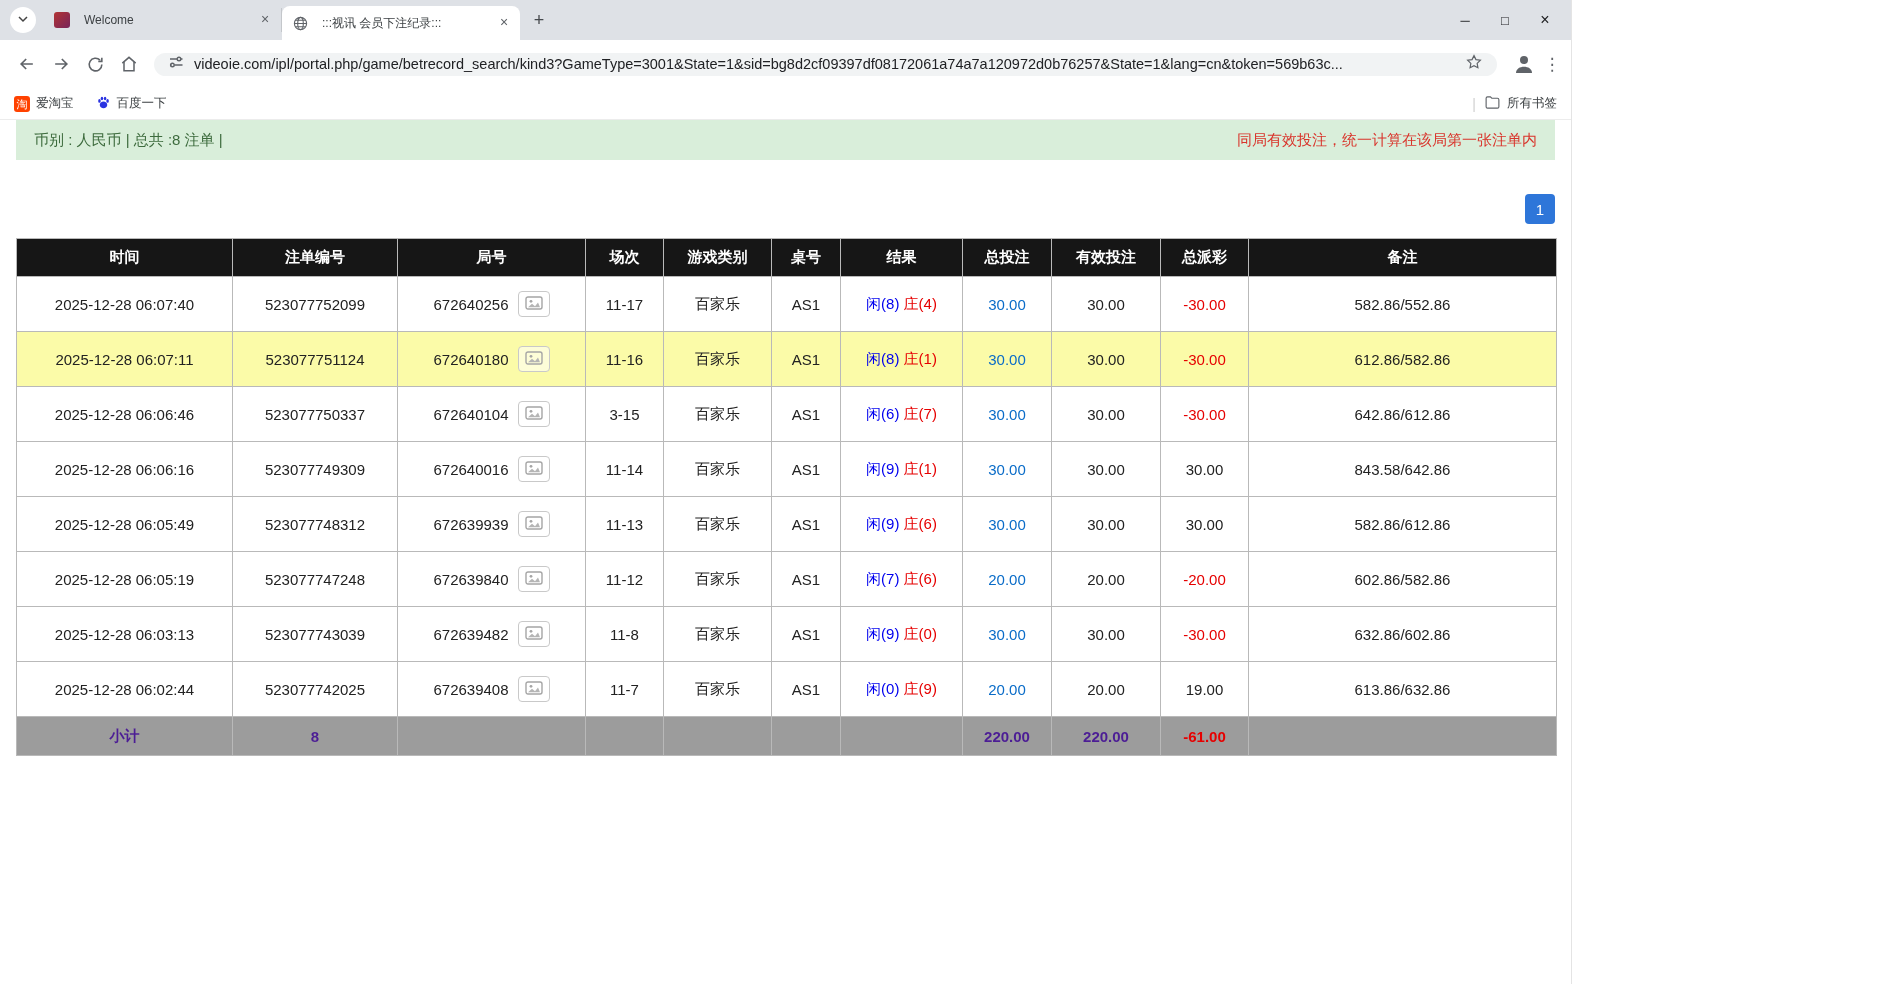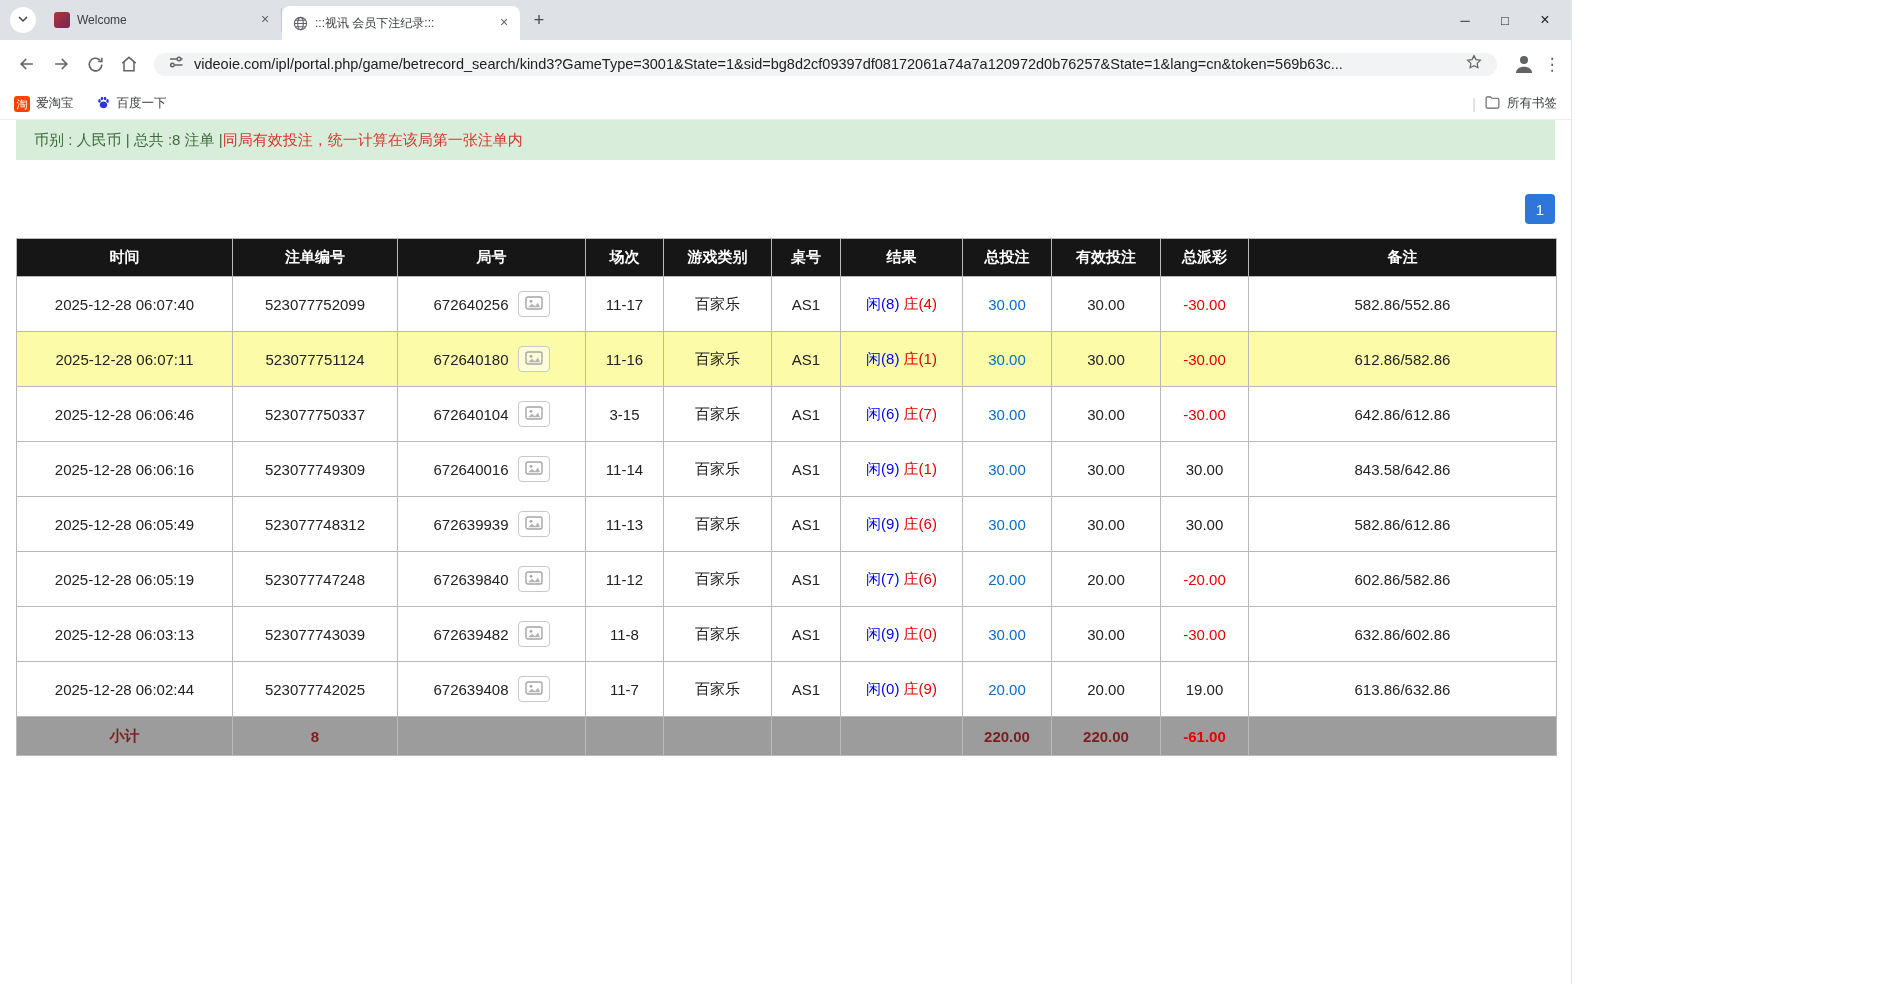--- a/index.html
+++ b/index.html
@@ -7,21 +7,21 @@
     font-family:"Liberation Sans","DejaVu Sans",sans-serif; }
 
   .browser-window { position:absolute; left:0; top:0; width:1572px; height:984px;
     background:#fff; border-right:1px solid #e4e4e4; display:flex; flex-direction:column; }
 
   
   .tab-strip { height:40px; background:#dee1e6; display:flex; align-items:flex-end;
     position:relative; padding-left:6px; flex-shrink:0; }
   .tab-search-btn { align-self:center; width:26px; height:26px; border-radius:50%;
     background:#fff; display:flex; align-items:center; justify-content:center; margin:0 8px 0 4px; }
-  .tab { width:238px; height:34px; display:flex; align-items:center; gap:7px;
+  .tab { width:238px; height:34px; display:flex; align-items:center; gap:14px;
     padding:0 8px 0 10px; border-radius:8px 8px 0 0; font-size:12px; color:#3c4043; }
   .tab.inactive { border-right:1px solid #c4c7cb; border-radius:0; height:24px; align-self:center; border-top:0; }
   .tab.active { background:#fff; }
   .tab-title { flex:1; white-space:nowrap; overflow:hidden; text-overflow:clip; }
   .tab-close { width:16px; height:16px; border-radius:50%; text-align:center;
     line-height:15px; font-size:14px; color:#5f6368; cursor:pointer; }
   .favicon { width:16px; height:16px; display:inline-flex; align-items:center; justify-content:center; flex-shrink:0; }
   .favicon.welcome { background:linear-gradient(135deg,#b23434,#77245a); border-radius:3px; }
   .new-tab-btn { align-self:center; width:26px; height:26px; display:flex; align-items:center;
     justify-content:center; font-size:18px; color:#45494d; margin-left:6px; border-radius:50%; }
@@ -47,38 +47,38 @@
   .bm-ico-taobao { width:16px; height:16px; background:#ff4200; color:#fff; border-radius:3px;
     font-size:11px; line-height:16px; text-align:center; }
   .bookmarks-right { margin-left:auto; display:flex; align-items:center; gap:8px; }
   .bm-divider { color:#d0d0d0; font-size:14px; }
   .all-bookmarks { display:flex; align-items:center; gap:6px; font-size:12.5px; color:#3c4043;
     white-space:nowrap; overflow:hidden; }
 
   
   .page { flex:1; background:#fff; overflow:hidden; }
   .info-bar { margin:0 16px; height:40px; background:#d9eeda; display:flex;
-    align-items:center; justify-content:flex-start; padding:0 18px; font-size:15px; }
+    align-items:center; justify-content:space-between; padding:0 18px; font-size:15px; }
   .info-summary { color:#3d6b3d; }
   .info-notice { color:#d9342b; }
   .pagination { margin:34px 16px 14px; text-align:right; }
   .page-btn { width:30px; height:30px; border:none; border-radius:4px;
     background:var(--pagination-blue,#2e76d9); color:#fff; font-size:15px; cursor:pointer; }
 
   table.bet-table { border-collapse:collapse; margin:0 16px; width:1540px; table-layout:fixed; }
   .bet-table th, .bet-table td { border:1px solid #b9b9b9; text-align:center;
     overflow:hidden; white-space:nowrap; }
   .bet-table th { background:#161616; color:#fff; height:38px; font-size:15px; font-weight:700; }
   .bet-table td { height:55px; font-size:15px; color:#222; background:#fff; }
   tr.hl td { background:var(--highlight-yellow,#fbfba8); }
   td.bet-link { color:var(--accent-blue,#0a6cc8); cursor:pointer; }
   td.neg, .summary-row td.neg { color:var(--negative-red,#e60000); }
   .player { color:var(--player-blue,#0000ee); }
   .banker { color:var(--banker-red,#e60000); }
-  .summary-row td { background:#9c9c9c; color:#7f1d1d; font-weight:700; height:39px; font-size:15px; }
+  .summary-row td { background:#9c9c9c; color:#4c1d95; font-weight:700; height:39px; font-size:15px; }
   .replay-btn { display:inline-flex; align-items:center; justify-content:center;
     width:32px; height:26px; margin-left:9px; vertical-align:middle;
     border:1px solid #c9c9c9; border-radius:4px; background:rgba(255,255,255,0.55); cursor:pointer; }
   .round-number { vertical-align:middle; }
 </style>
 </head>
 <body>
 
 <div class="browser-window">
 

